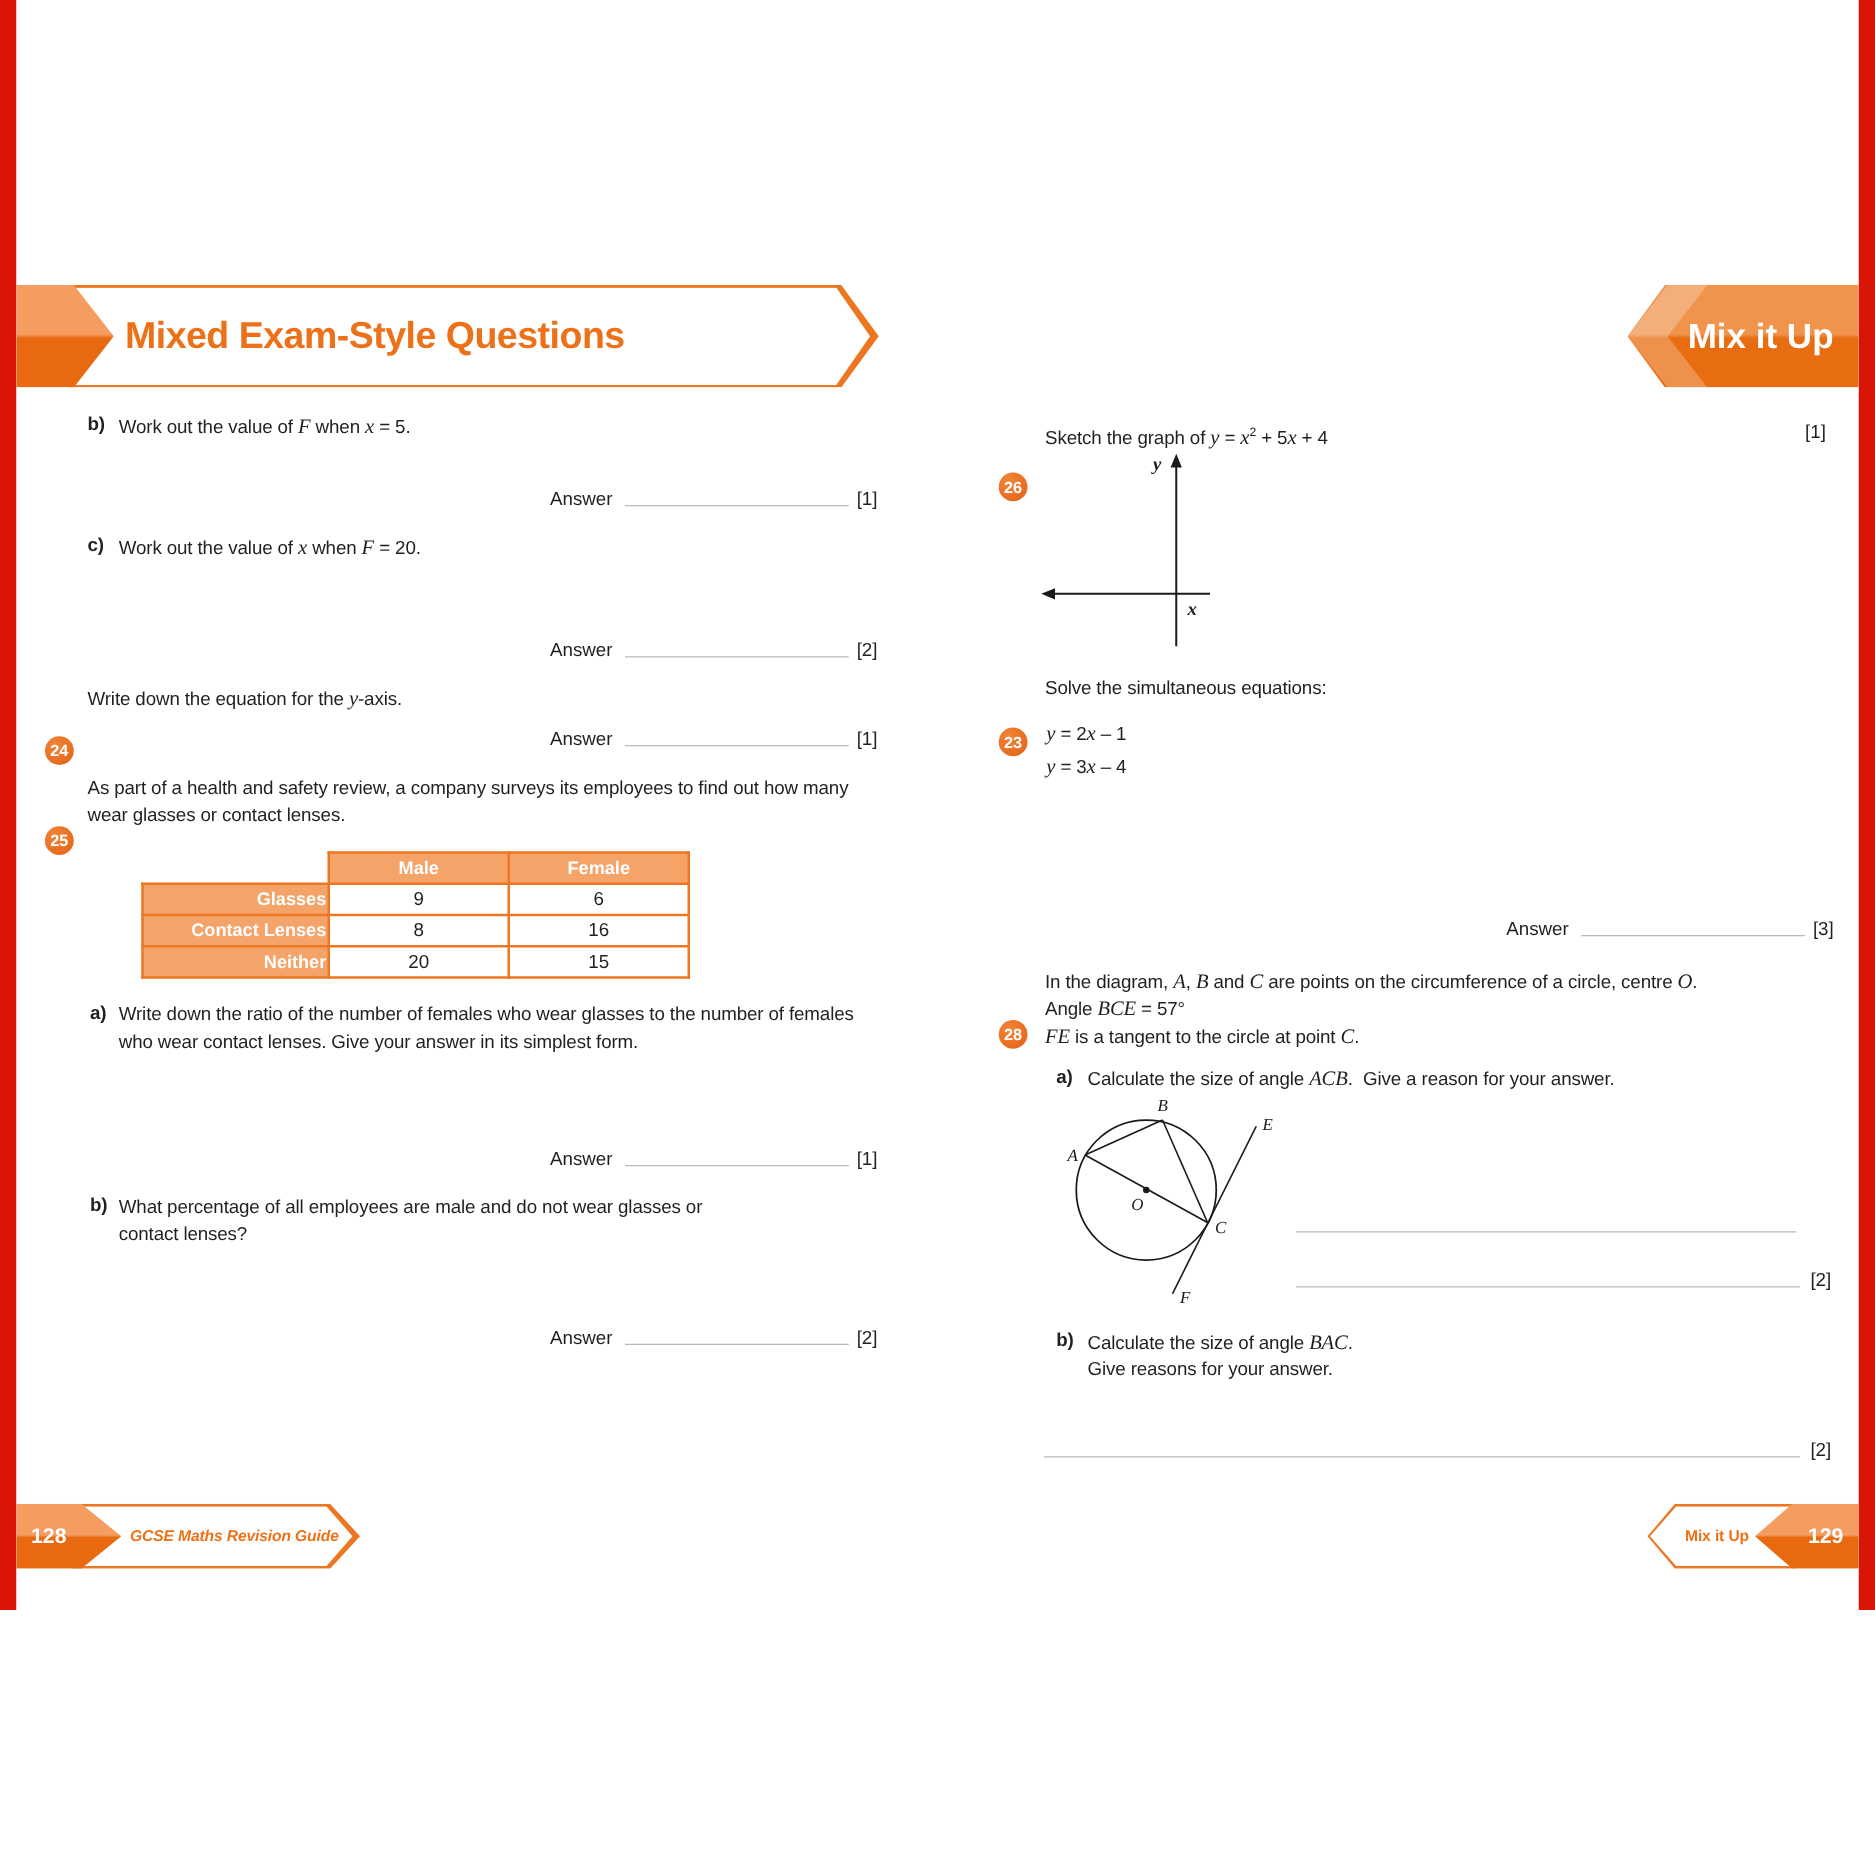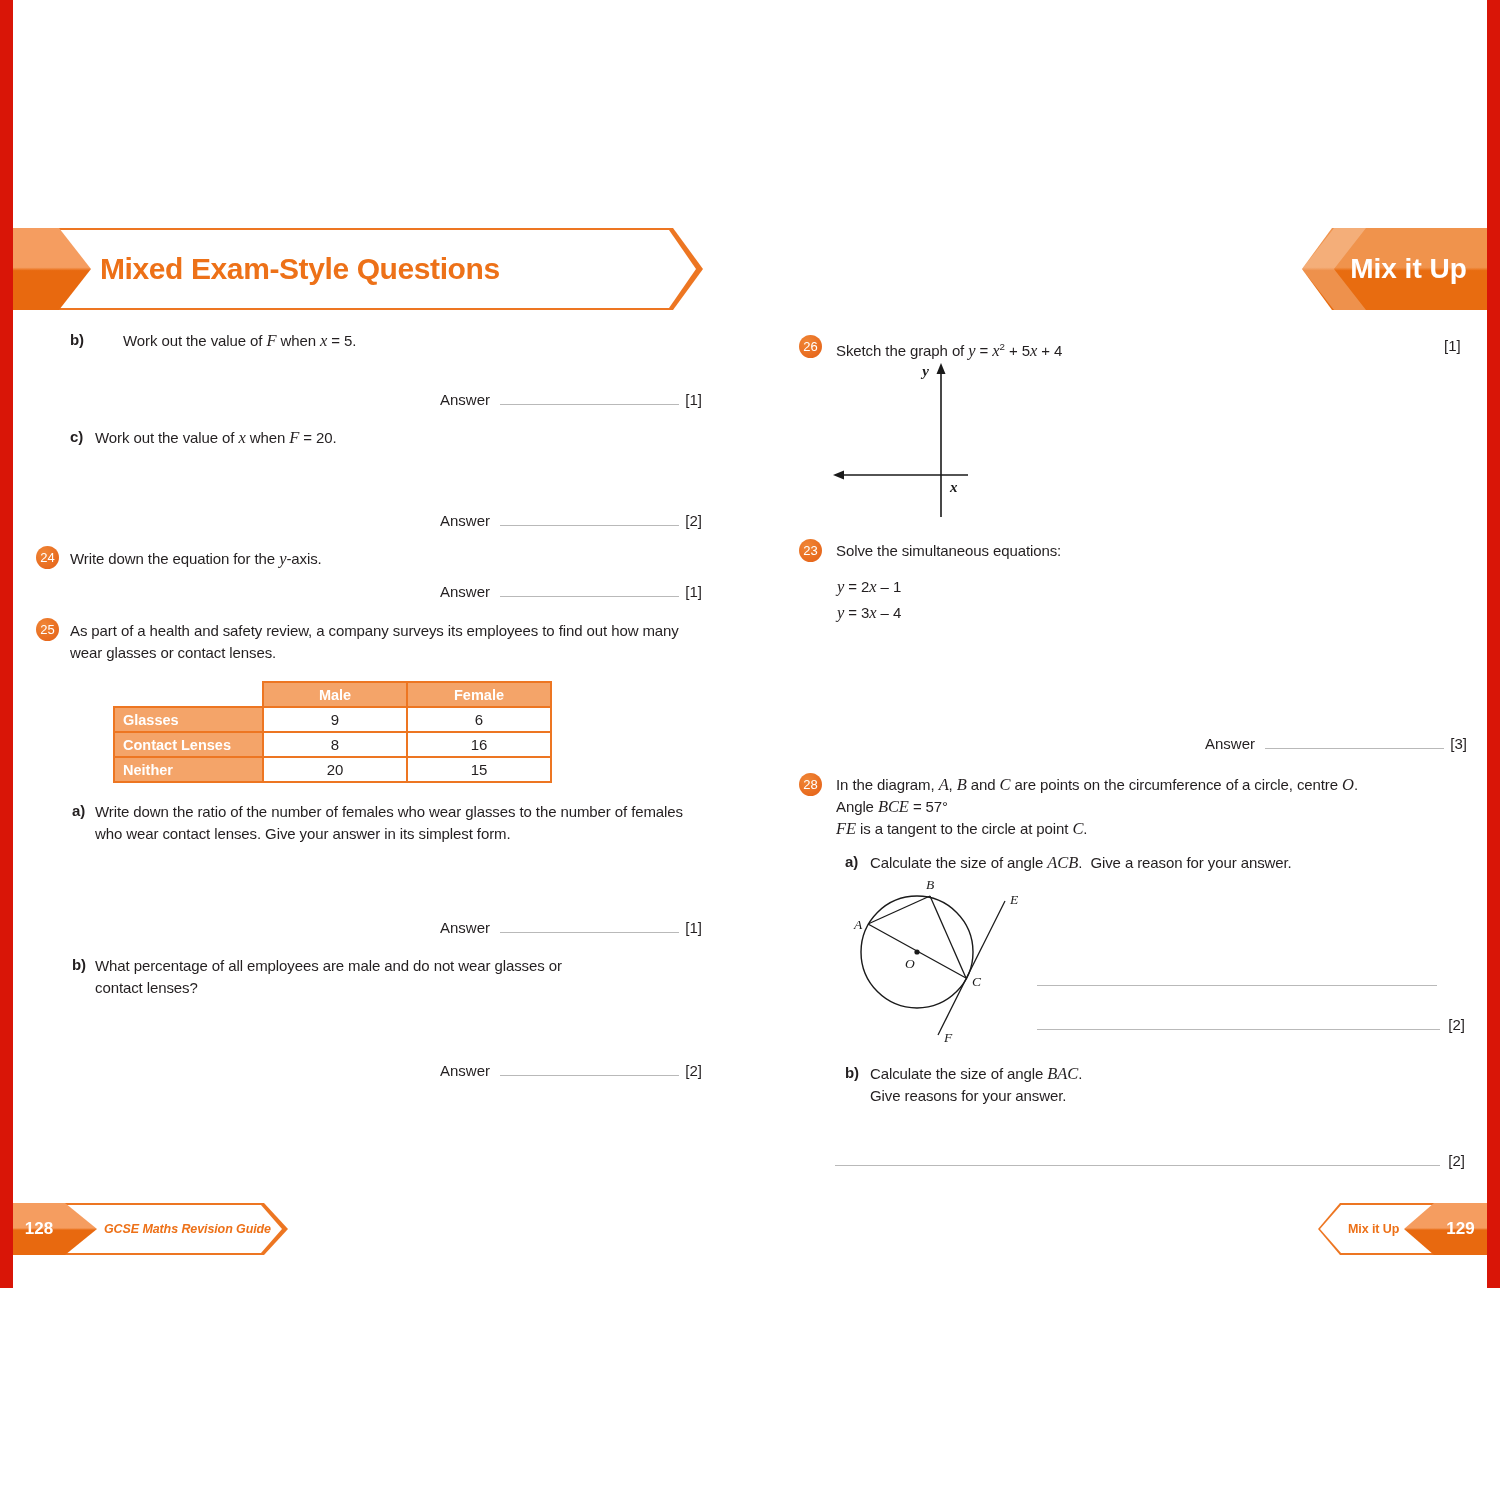--- a/index.html
+++ b/index.html
@@ -15,35 +15,35 @@
   .shine{position:absolute;background:rgba(255,255,255,0.25);}
   .ftr-num{position:absolute;color:#fff;font-weight:bold;font-size:17px;text-align:center;}
   .ftr-label{position:absolute;font-weight:bold;color:#ed7118;font-size:12.5px;letter-spacing:-0.1px;}
   
   .trow{position:absolute;font-size:15px;letter-spacing:-0.1px;white-space:nowrap;line-height:20px;}
   .qletter{position:absolute;font-weight:bold;font-size:15px;letter-spacing:-0.1px;}
   .mvar{font-family:"Liberation Serif",serif;font-style:italic;font-size:1.1em;}
   sup{font-size:0.65em;}
   .qnum{position:absolute;width:23px;height:23px;border-radius:50%;
         background:radial-gradient(circle at 35% 30%,#f08636,#e45f15);
-        color:#fff;font-weight:normal;font-size:13px;display:flex;align-items:center;justify-content:center;}
+        color:#fff;font-weight:bold;font-size:13px;display:flex;align-items:center;justify-content:center;margin-top:43px;}
   
   .ansrow{position:absolute;display:flex;align-items:flex-end;height:22px;font-size:15px;}
   .linerow{position:absolute;display:flex;align-items:flex-end;height:22px;font-size:15px;}
   .aline{flex:1;border-bottom:1.8px solid #b9b9b9;margin:0 6px 3px 10px;}
   .aline2{flex:1;border-bottom:1.8px solid #b9b9b9;margin:0 8px 3px 0;}
   .mark{font-size:15px;}
   .markabs{position:absolute;font-size:15px;}
   .soloLine{position:absolute;border-bottom:1.8px solid #b9b9b9;}
   
   .otable{position:absolute;border-collapse:collapse;}
   .otable td,.otable th{border:2px solid #ed7622;font-size:15px;}
   .otable .blank{border:none;background:none;}
   .otable .chead{background:#f4a469;color:#fff;font-weight:bold;width:140px;height:21px;text-align:center;font-size:14.5px;}
-  .otable .rhead{background:#f4a469;color:#fff;font-weight:bold;width:138px;height:21px;text-align:left;padding-left:8px;font-size:14.5px;}
+  .otable .rhead{background:#f4a469;color:#fff;font-weight:bold;width:138px;height:21px;text-align:right;padding-left:8px;font-size:14.5px;}
   .otable .dcell{background:#fff;text-align:center;height:21px;}
   
   .mlabel{font-family:"Liberation Serif",serif;font-style:italic;font-weight:bold;font-size:15px;fill:#1a1a1a;}
   .dlabel{font-family:"Liberation Serif",serif;font-style:italic;font-size:13.5px;fill:#1a1a1a;}
   .edge{position:absolute;background:#d91507;}
 </style>
 </head>
 <body>
 
 <div class="canvas">
@@ -52,21 +52,21 @@
   <div class="banner-in" style="left:57px;top:230px;width:644px;height:78px;clip-path:polygon(0 0,612px 0,639px 50%,612px 100%,0 100%);"></div>
   <div class="chev" style="left:13px;top:228px;width:78px;height:82px;clip-path:polygon(0 0,46px 0,78px 50%,46px 100%,0 100%);"></div>
   <div class="htitle" style="left:100px;top:228px;width:600px;height:68px;line-height:82px;">Mixed Exam-Style Questions</div>
 
   <div class="abs" style="left:1302px;top:228px;width:185px;height:82px;clip-path:polygon(30px 0,100% 0,100% 100%,30px 100%,0 50%);
               background:linear-gradient(180deg,#f0934c 0%,#f0934c 48%,#e86c10 52%,#e86c10 100%);"></div>
   <div class="shine" style="left:1302px;top:228px;width:64px;height:82px;clip-path:polygon(0 50%,32px 0,64px 0,32px 50%,64px 100%,32px 100%);"></div>
   <div class="htitle-r" style="left:1330px;top:228px;width:157px;height:82px;line-height:82px;">Mix it Up</div>
 
   <span class="qletter" style="left:70px;top:331px;">b)</span>
-  <div class="trow" style="left:95px;top:331px;margin-left:28px;">Work out the value of <span class="mvar">F</span> when <span class="mvar">x</span> = 5.</div>
+  <div class="trow" style="left:95px;top:331px;">Work out the value of <span class="mvar">F</span> when <span class="mvar">x</span> = 5.</div>
 
   <div class="ansrow" style="left:440px;top:386px;width:262px;">
     <span>Answer</span>
     <span class="aline"></span>
     <span class="mark">[1]</span>
   </div>
 
   <span class="qletter" style="left:70px;top:428px;">c)</span>
   <div class="trow" style="left:95px;top:428px;">Work out the value of <span class="mvar">x</span> when <span class="mvar">F</span> = 20.</div>
 

